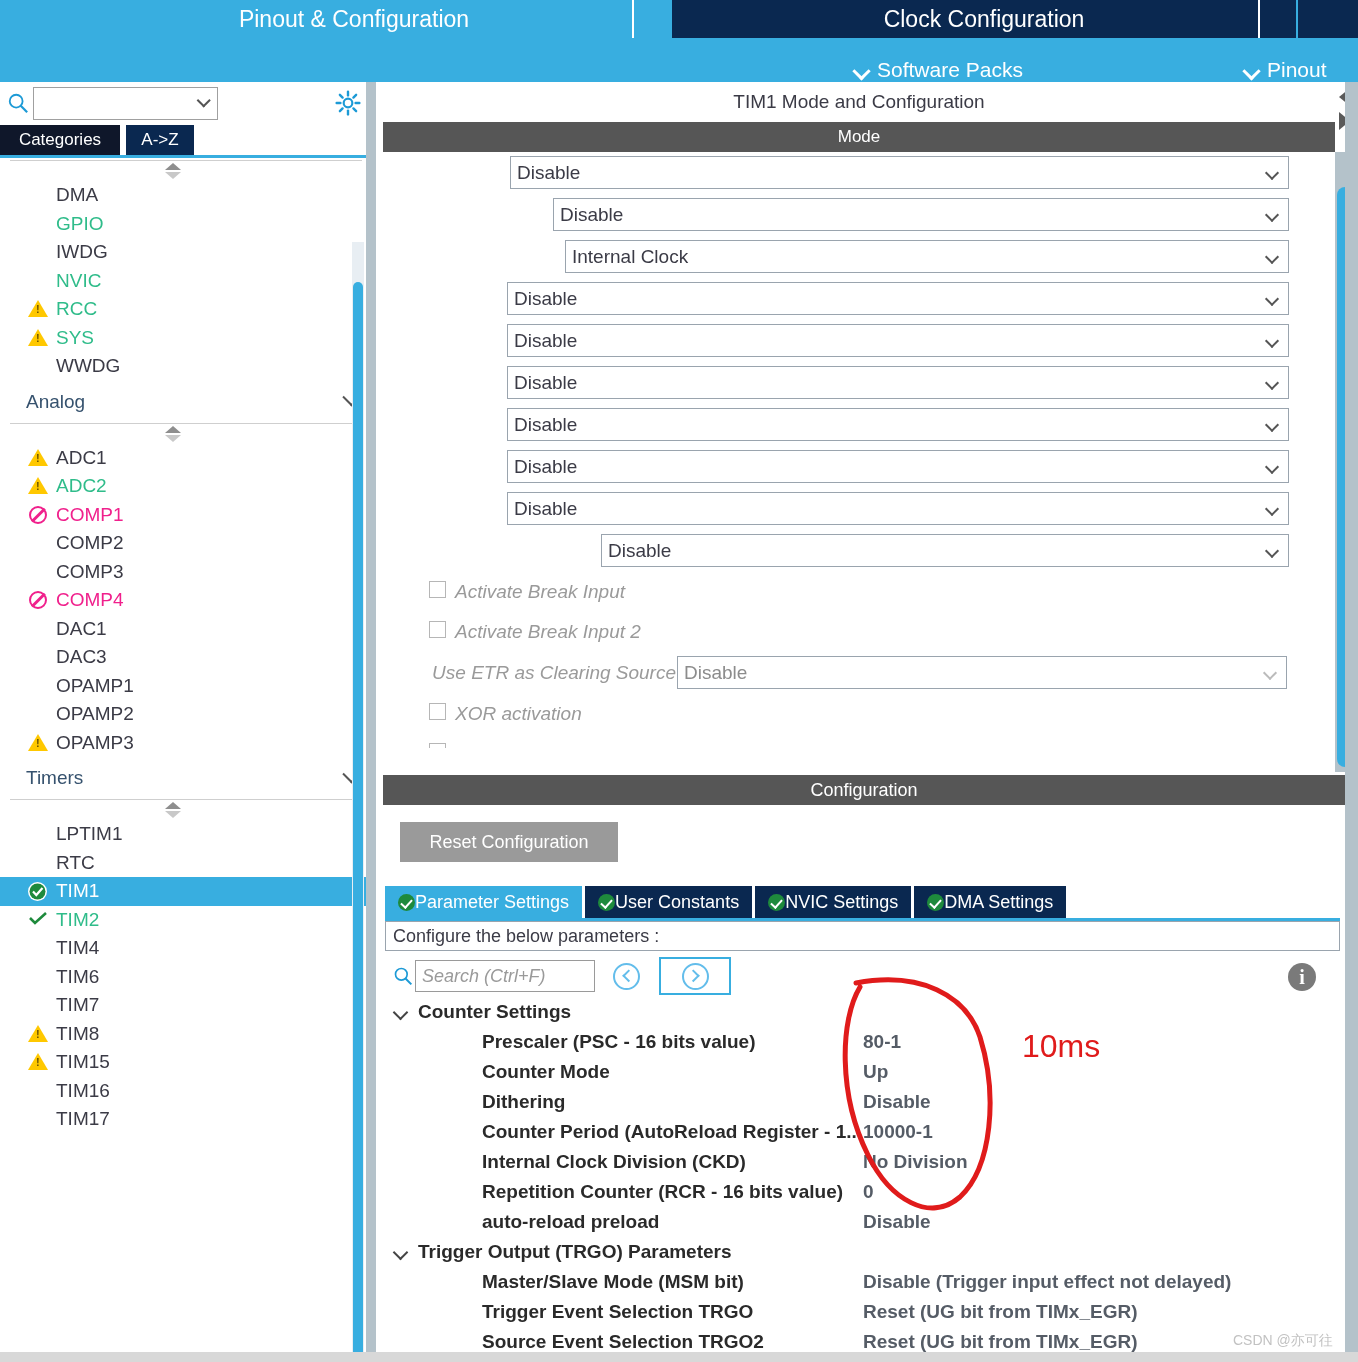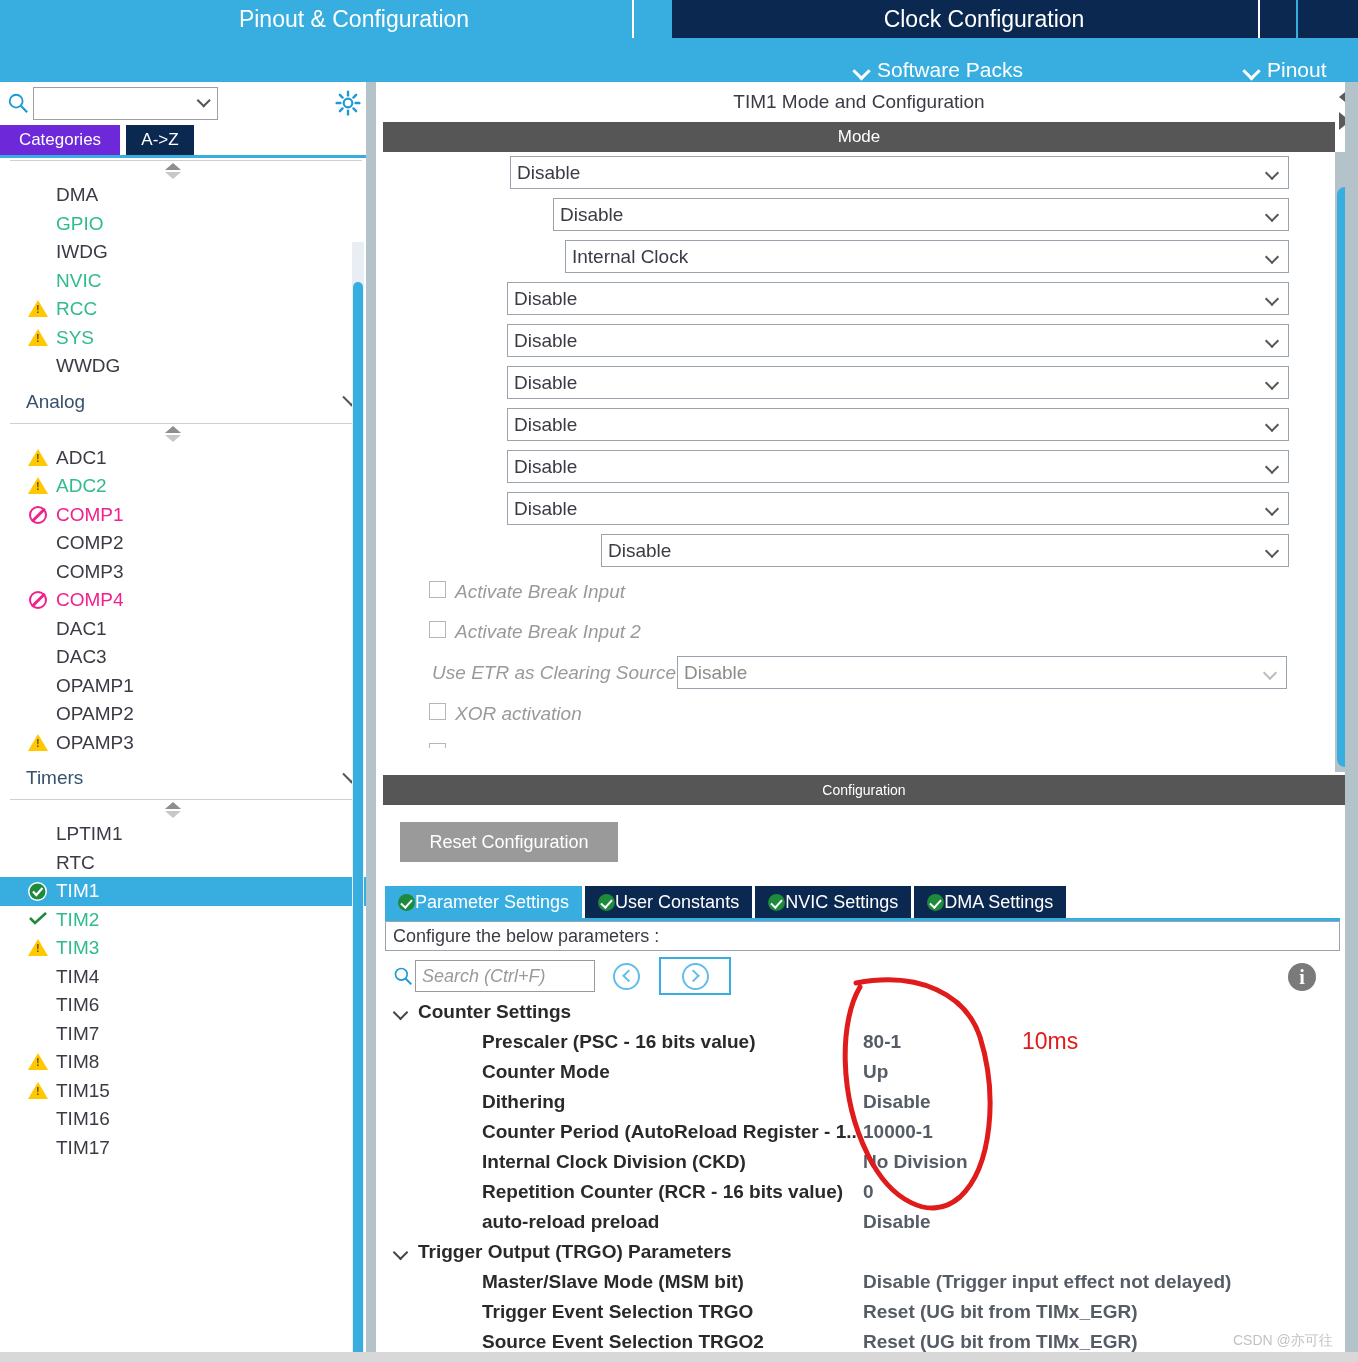--- a/index.html
+++ b/index.html
@@ -73,21 +73,21 @@
 
   .cat-tabs {
     position: absolute; left: 0; top: 43px; width: 372px; height: 32px;
     background: #ffffff;
   }
   .cat-tab {
     position: absolute; top: 0; height: 30px;
     display: flex; align-items: center; justify-content: center;
     font-size: 17px; color: #ffffff;
   }
-  .cat-tab.categories { left: 0; width: 120px; background: #6d28d9; }
+  .cat-tab.categories { left: 0; width: 120px; background: #0f172a; }
   .cat-tab.az { left: 126px; width: 68px; background: #0A2850; }
   .cat-underline {
     position: absolute; left: 0; top: 30px; width: 372px; height: 3px;
     background: #38AEE0;
   }
 
   .list-area {
     position: absolute; left: 0; top: 78px; width: 372px; height: 1204px;
     overflow: hidden; background: #ffffff;
   }
@@ -234,21 +234,21 @@
     border-right: 11px solid #5a5a5a;
   }
   .sb-arrow-dn {
     top: 30px; border-top: 9px solid transparent; border-bottom: 9px solid transparent;
     border-left: 11px solid #5a5a5a;
   }
 
   
   .band-config {
     position: absolute; left: 0; top: 693px; width: 962px; height: 30px;
-    background: #565656; color: #ffffff; font-size: 14px;
+    background: #565656; color: #ffffff; font-size: 18px;
     display: flex; align-items: center; justify-content: center;
   }
   .cfg-body {
     position: absolute; left: 0; top: 723px; width: 962px; height: 557px;
     background: #ffffff;
   }
   .reset-btn {
     position: absolute; left: 17px; top: 17px; width: 218px; height: 40px;
     background: #9a9a9a; border: none; color: #ffffff; font-size: 18px;
     display: flex; align-items: center; justify-content: center;
@@ -324,21 +324,21 @@
   .param-row .pval {
     position: absolute; left: 478px; top: 0; height: 30px;
     display: flex; align-items: center; font-size: 19px; color: #555c66;
     white-space: nowrap;
   }
 
   
   .annot-oval { position: absolute; left: 820px; top: 965px; pointer-events: none; }
   .annot-text {
     position: absolute; left: 1022px; top: 1028px;
-    font-size: 23px; color: #E01B1B;
+    font-size: 32px; color: #E01B1B;
   }
 
   .watermark {
     position: absolute; left: 1233px; top: 1332px;
     font-size: 14px; color: #c2c2c2;
   }
   .right-edge-strip {
     position: absolute; left: 1345px; top: 82px; width: 13px; height: 1280px;
     background: #b4c2ca;
   }
@@ -535,26 +535,20 @@
             </span>
             <span class="lbl">TIM1</span>
           </div>
           <div class="per-item green">
             <span class="ico">
               <svg class="chk-green" viewBox="0 0 18 13">
                 <path d="M1 6 L6 11 L17 1" fill="none" stroke="#1E8A3C" stroke-width="2.6"></path>
               </svg>
             </span>
             <span class="lbl">TIM2</span>
-          </div>
-          <div class="per-item green">
-            <span class="ico">
-              <span class="warn-tri"></span>
-            </span>
-            <span class="lbl">TIM3</span>
           </div>
           <div class="per-item">
             <span class="ico"></span>
             <span class="lbl">TIM4</span>
           </div>
           <div class="per-item">
             <span class="ico"></span>
             <span class="lbl">TIM6</span>
           </div>
           <div class="per-item">

